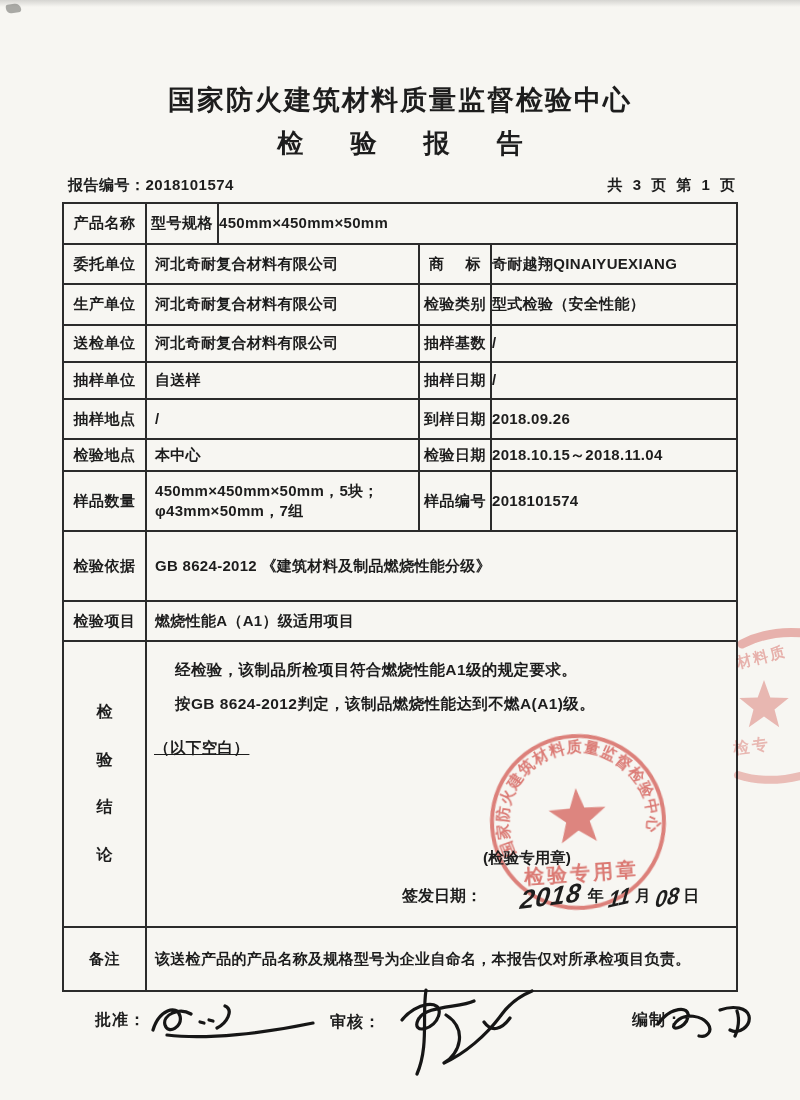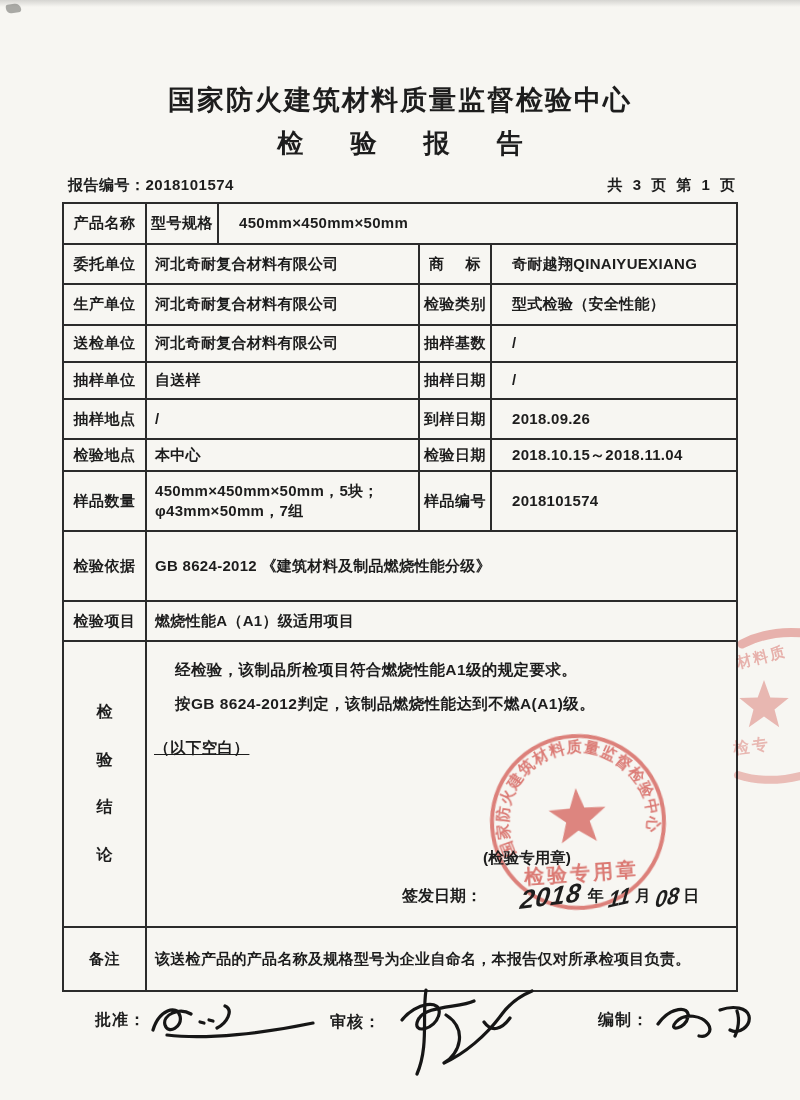--- a/index.html
+++ b/index.html
@@ -19,21 +19,21 @@
   .meta .right{position:absolute;right:0;top:0;letter-spacing:3px;}
   
   .tbl{position:absolute;left:62px;top:202px;width:676px;border:2px solid #2b2b2b;
        box-sizing:border-box;background:transparent;}
   .trow{display:flex;box-sizing:border-box;border-bottom:2px solid #2b2b2b;}
   .trow:last-child{border-bottom:none;border-radius:7px;}
   .cell{box-sizing:border-box;display:flex;align-items:center;overflow:hidden;}
   .c1{width:83px;border-right:2px solid #2b2b2b;justify-content:center;}
   .c2{width:273px;border-right:2px solid #2b2b2b;padding:0 8px;}
   .c3{width:72px;border-right:2px solid #2b2b2b;justify-content:center;}
-  .c4{flex:1;padding:0 20px;}
+  .c4{flex:1;padding:0 0;}
   .cspan{flex:1;padding:0 8px;border-right:none;}
   .lab{font-size:15px;font-weight:700;letter-spacing:.5px;}
   .val{font-size:15px;font-weight:600;letter-spacing:.3px;line-height:1.35;}
   .just{justify-content:space-between;padding:0 9px;}
   .h41{height:41px}.h40{height:40px}.h39{height:37px}.h36{height:32px}
   .h44{height:60px}.h70{height:70px}.h286{height:286px}.h62{height:62px}
   
   .vlabel{flex-direction:column;justify-content:space-evenly;padding:34px 0;}
   .vlabel span{font-size:16px;font-weight:700;}
   .concl{position:relative;flex:1;padding:0;display:block;}
@@ -202,19 +202,19 @@
   </svg>
 
   <div class="flabel" style="left:330px;top:1012px;">审核：</div>
   <svg class="sig" style="left:388px;top:984px;" width="160" height="96" viewBox="0 0 160 96">
     <path d="M 38,6 C 34,32 41,62 29,90"></path>
     <path d="M 14,36 C 28,18 54,15 51,30 C 48,46 23,51 30,36 C 37,21 72,24 86,17"></path>
     <path d="M 58,31 C 80,45 72,70 56,79 C 76,70 98,52 114,30 C 122,19 132,12 144,7"></path>
     <path d="M 96,38 C 104,49 114,45 122,34"></path>
   </svg>
 
-  <div class="flabel" style="left:598px;top:1010px;">编制：</div>
+  <div class="flabel" style="left:632px;top:1010px;">编制：</div>
   <svg class="sig" style="left:650px;top:994px;" width="115" height="55" viewBox="0 0 115 55">
     <path d="M 8,30 C 20,13 40,11 38,23 C 36,35 17,38 26,28 C 35,18 52,22 58,30 C 63,37 57,44 49,42"></path>
     <path d="M 70,16 C 84,11 97,14 99,22 C 101,32 89,41 80,36"></path>
     <path d="M 87,17 C 90,26 88,35 85,42"></path>
   </svg>
 </div>
 
 </body></html>

